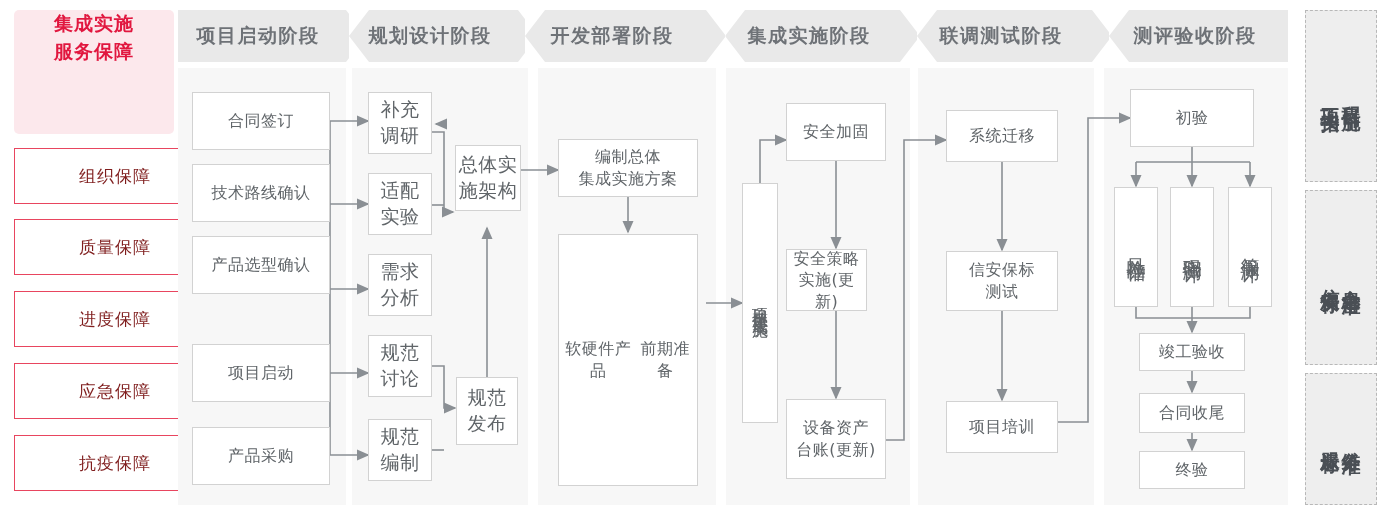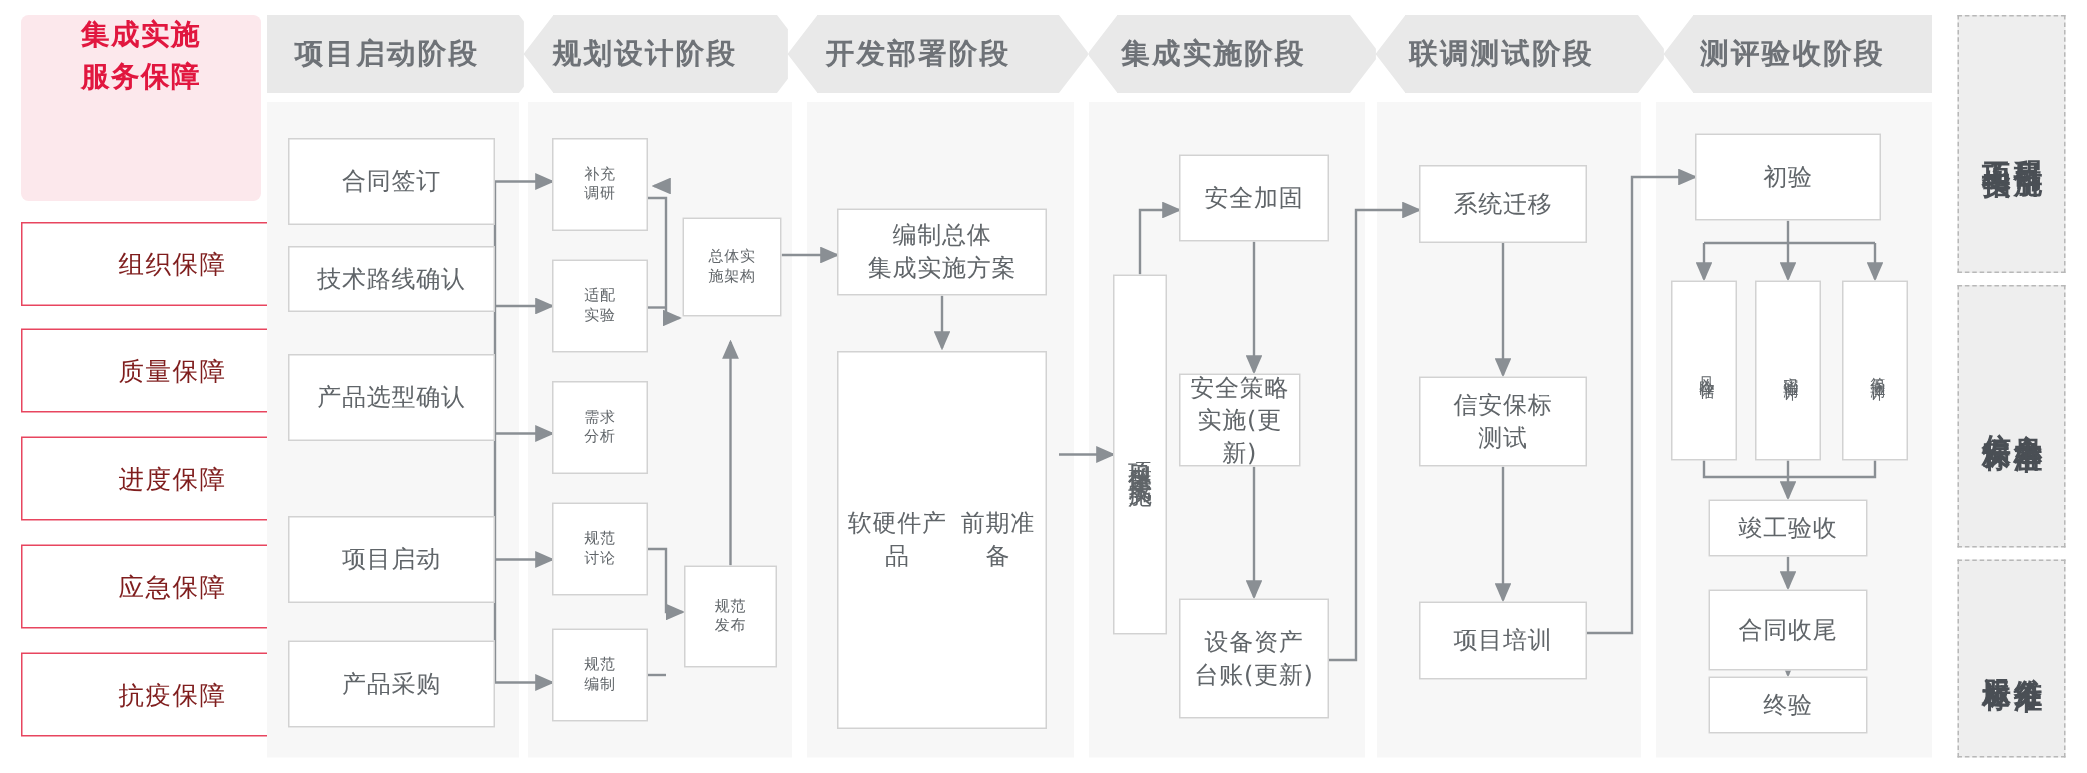--- a/index.html
+++ b/index.html
@@ -52,21 +52,21 @@
     background:#f7f7f7;
   }
 
   
   .node {
     position:absolute; background:#ffffff; border:1px solid #d2d2d2;
     display:flex; align-items:center; justify-content:center; text-align:center;
     color:#606569; font-size:16px; line-height:1.35; letter-spacing:.5px;
     padding:2px;
   }
-  .node.small { font-size:10px; }
+  .node.small { font-size:19px; }
   .node.vert {
     writing-mode:vertical-rl; text-orientation:upright;
     letter-spacing:2px; line-height:1.25;
   }
 
   
   .std-box {
     position:absolute; left:1305px; width:72px;
     background:#eeeeee; border:1.5px dashed #b8b8b8;
     display:flex; flex-direction:row-reverse; align-items:center; justify-content:center;
@@ -179,21 +179,21 @@
       <path d="M1192,306 L1192,318"></path>
       <path d="M1192,318 L1192,332" marker-end="url(#ah)"></path>
 
       <path d="M1192,371 L1192,392" marker-end="url(#ah)"></path>
 
       <path d="M1192,431 L1192,450" marker-end="url(#ah)"></path>
     </g>
   </svg>
 
   <div class="node" style="left:192px; top:92px;  width:138px; height:58px;">合同签订</div>
-  <div class="node" style="left:192px; top:164px; width:138px; height:44px;">技术路线确认</div>
+  <div class="node" style="left:192px; top:164px; width:138px; height:58px;">技术路线确认</div>
   <div class="node" style="left:192px; top:236px; width:138px; height:58px;">产品选型确认</div>
   <div class="node" style="left:192px; top:344px; width:138px; height:58px;">项目启动</div>
   <div class="node" style="left:192px; top:427px; width:138px; height:58px;">产品采购</div>
 
   <div class="node small" style="left:368px; top:92px;  width:64px; height:62px; flex-direction:column;">
     <span>补充</span>
       <span>调研</span>
   </div>
   <div class="node small" style="left:368px; top:173px; width:64px; height:62px; flex-direction:column;">
     <span>适配</span>
@@ -245,21 +245,21 @@
     <span>信安保标</span>
       <span>测试</span>
   </div>
   <div class="node" style="left:946px; top:401px; width:112px; height:52px;">项目培训</div>
 
   <div class="node" style="left:1130px; top:89px;  width:124px; height:58px;">初验</div>
   <div class="node vert small" style="left:1114px; top:187px; width:44px; height:120px;">风险评估</div>
   <div class="node vert small" style="left:1170px; top:187px; width:44px; height:120px;">密码测评</div>
   <div class="node vert small" style="left:1228px; top:187px; width:44px; height:120px;">等保测评</div>
   <div class="node" style="left:1139px; top:333px; width:106px; height:38px;">竣工验收</div>
-  <div class="node" style="left:1139px; top:393px; width:106px; height:54px;">合同收尾</div>
+  <div class="node" style="left:1139px; top:393px; width:106px; height:40px;">合同收尾</div>
   <div class="node" style="left:1139px; top:451px; width:106px; height:38px;">终验</div>
 
   <div class="std-box" style="top:10px;  height:172px;">
     <span class="std-col">程目施引</span>
     <span class="std-col">工项实指</span>
   </div>
   <div class="std-box" style="top:190px; height:175px;">
     <span class="std-col">息全密准</span>
     <span class="std-col">信安保标</span>
   </div>

